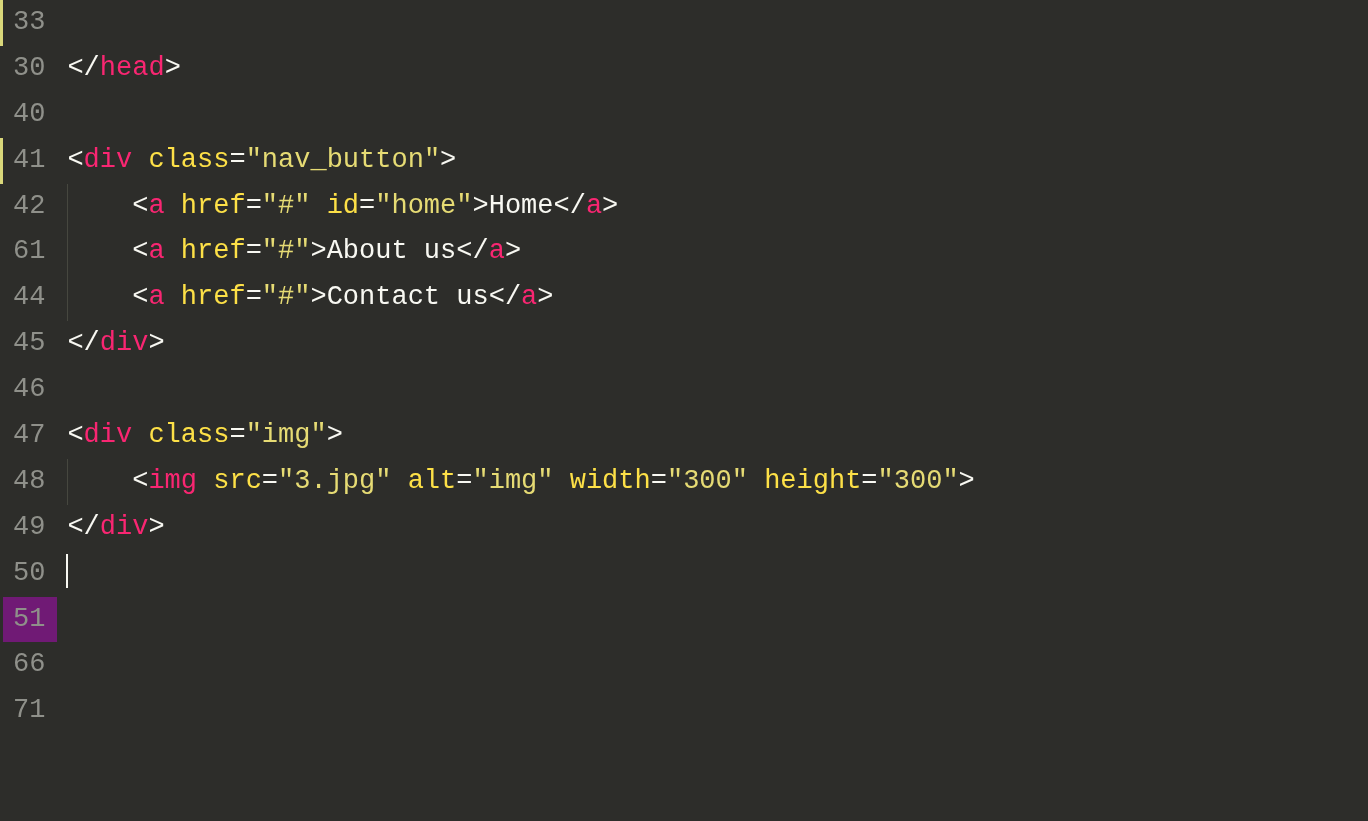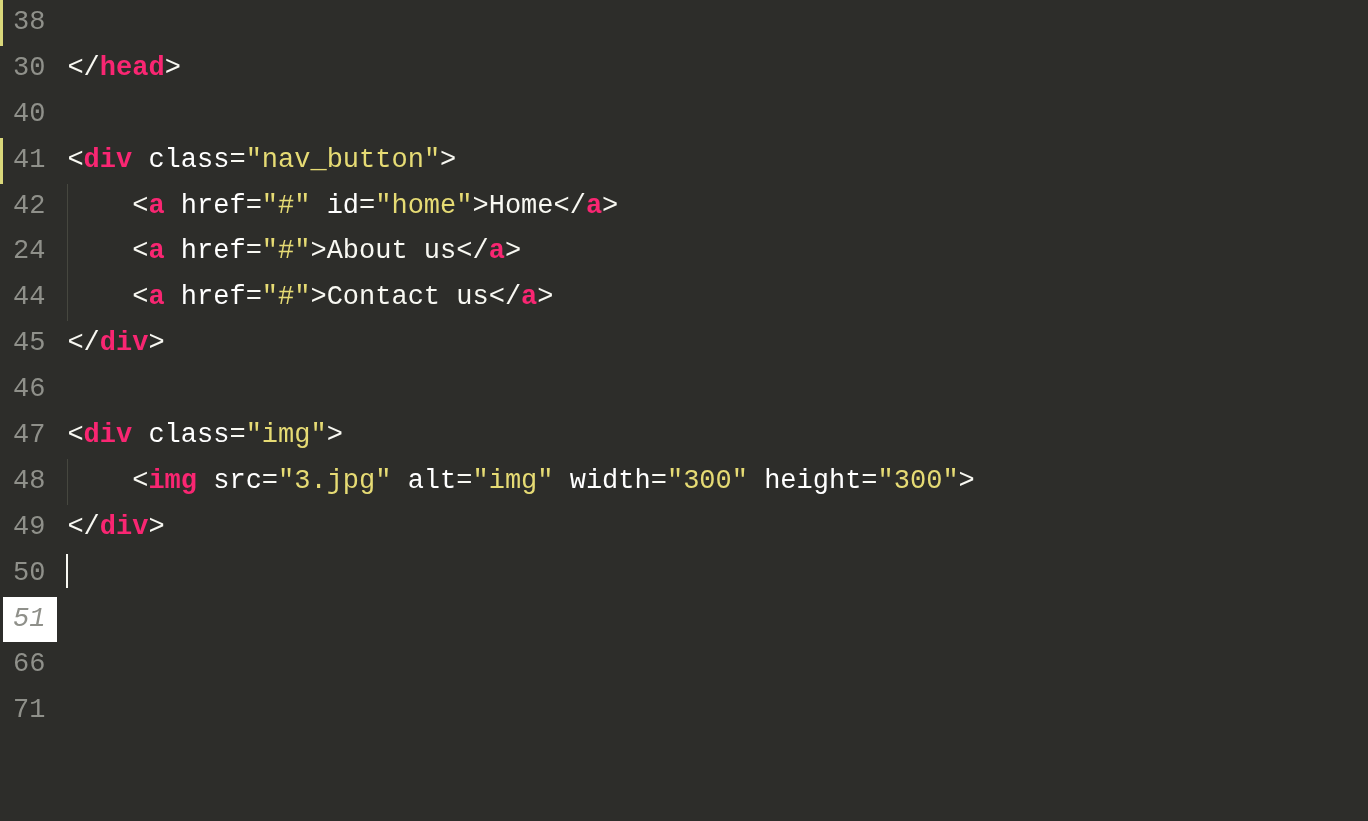--- a/index.html
+++ b/index.html
@@ -61,50 +61,49 @@
     display: inline-block;
     width: 2px;
     height: 34px;
     background: #f8f8f2;
     vertical-align: middle;
     position: relative;
     top: -2px;
     margin-left: -1px;
   }
   .active-line-gutter {
-    background: #ffffff;
-    font-style: italic;
+    background: #701a75;
   }
   
   .punct { color: #f8f8f2; }       
-  .tag   { color: #f92672; font-weight: bold; }       
-  .attr  { color: #ffffff; }       
+  .tag   { color: #f92672; }       
+  .attr  { color: #fde047; }       
   .str   { color: #e6db74; }       
   .text  { color: #f8f8f2; }       
   .indent-guide {
     display: inline-block;
     border-left: 1px solid #46473f;
     height: 45.9px;
     vertical-align: top;
     margin-left: 0px;
     position: absolute;
     top: 0;
   }
 </style>
 </head>
 <body>
 
 <div class="editor">
   <div class="gutter">
-    <div class="line-number mark">38</div>
+    <div class="line-number mark">33</div>
     <div class="line-number">30</div>
     <div class="line-number">40</div>
     <div class="line-number mark">41</div>
     <div class="line-number">42</div>
-    <div class="line-number">24</div>
+    <div class="line-number">61</div>
     <div class="line-number">44</div>
     <div class="line-number">45</div>
     <div class="line-number">46</div>
     <div class="line-number">47</div>
     <div class="line-number">48</div>
     <div class="line-number">49</div>
     <div class="line-number">50</div>
     <div class="line-number active-line-gutter">51</div>
     <div class="line-number">66</div>
     <div class="line-number">71</div>

